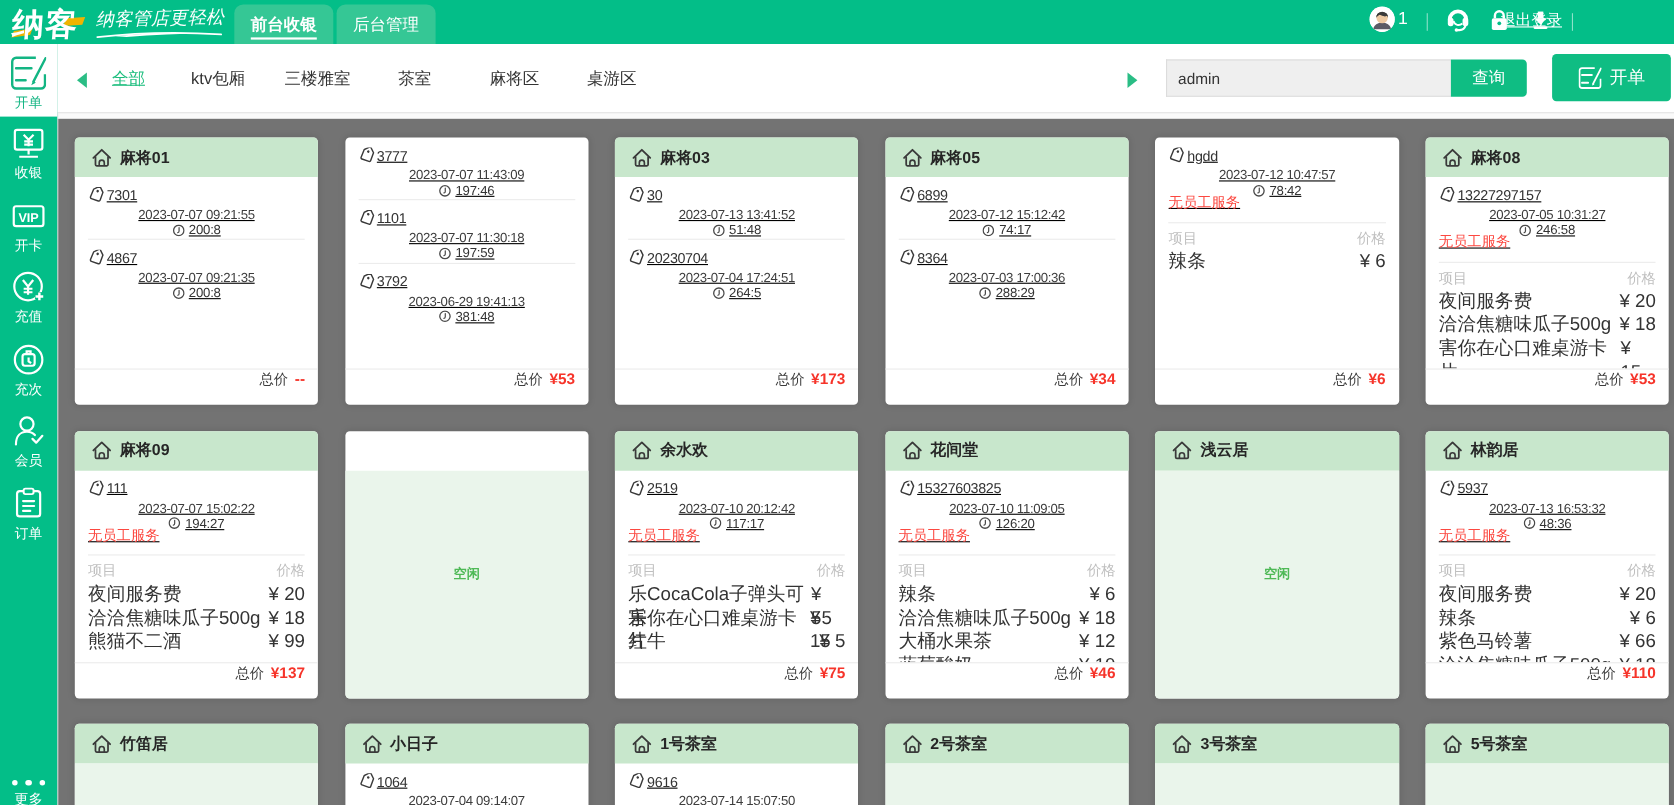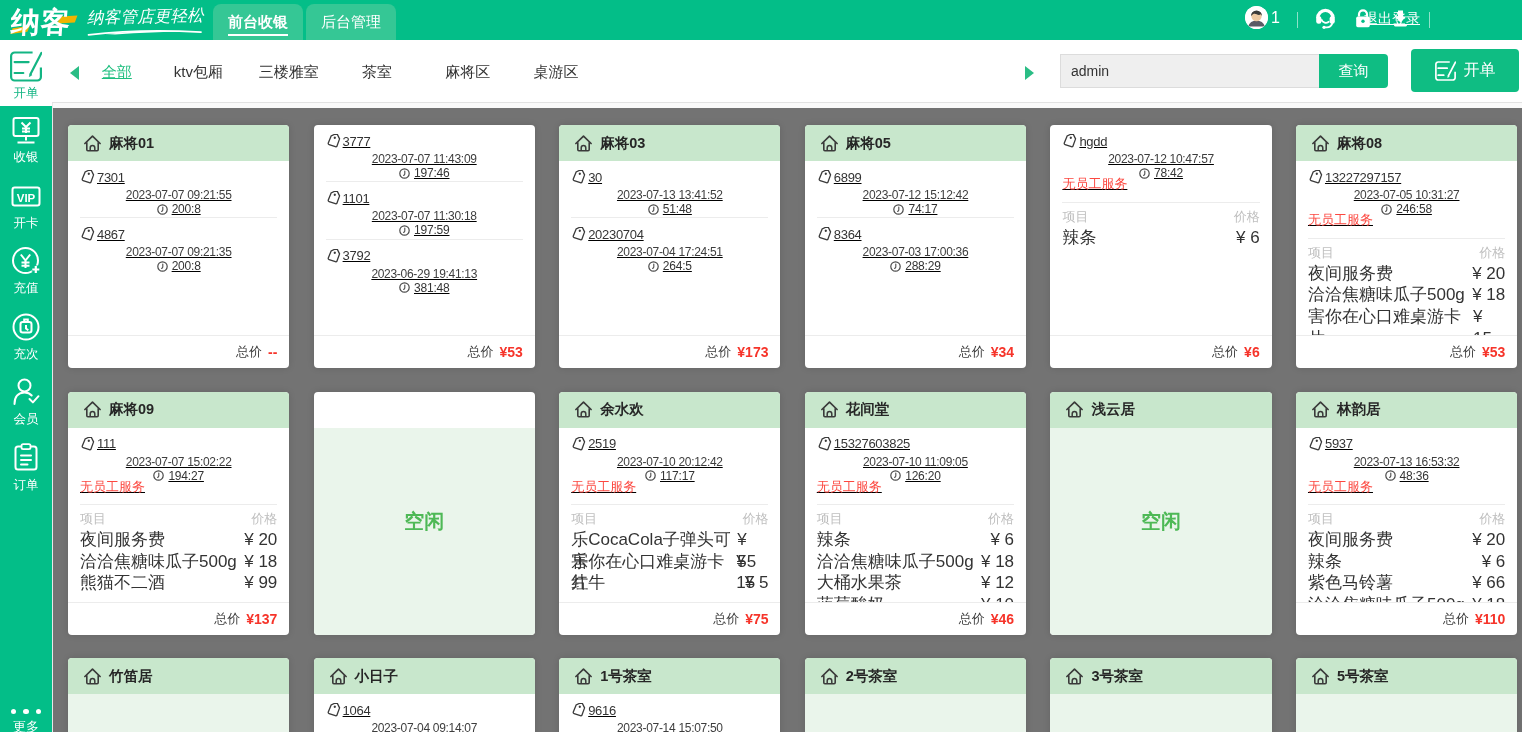--- a/index.html
+++ b/index.html
@@ -54,24 +54,24 @@
 .entry.nb{border-bottom:none;}
 .entry.svc{height:77.5px;}
 .tagline{display:flex;align-items:center;font-size:13px;letter-spacing:-0.3px;color:#333;height:20px;}
 .dateline{display:flex;justify-content:space-between;align-items:center;font-size:12px;letter-spacing:-0.3px;color:#3d3d3d;height:21px;margin-top:1px;flex-direction:column;}
 .dur{display:flex;align-items:center;font-size:12px;letter-spacing:-0.2px;color:#333;}
 .dur svg{margin-right:4px;}
 .nosvc{font-size:13px;color:#fc4840;height:20px;line-height:20px;margin-top:1px;}
 .items{margin:0 12px;padding-top:4px;}
 .ih{display:flex;justify-content:space-between;font-size:13px;color:#bfbfbf;height:19px;line-height:19px;margin-bottom:1px;}
 .ir{display:flex;justify-content:space-between;font-size:17px;color:#333;height:21.7px;line-height:21.7px;}
-.ft{position:absolute;left:0;bottom:0;width:100%;height:33px;border-top:1px solid #ececec;display:flex;align-items:center;justify-content:flex-end;padding-right:12px;font-size:13px;color:#3c3c3c;}
+.ft{position:absolute;left:0;bottom:0;width:100%;height:33px;border-top:1px solid #ececec;display:flex;justify-content:flex-end;padding-right:12px;font-size:13px;color:#3c3c3c;}
 .ft b{color:#f6342a;font-size:14px;margin-left:6px;}
 .idlebd{position:absolute;left:0;top:36px;width:100%;height:207px;background:#eaf5eb;border-radius:0 0 4px 4px;display:flex;align-items:center;justify-content:center;padding-bottom:19px;}
-.idlebd span{color:#4eb956;font-size:20px;font-weight:bold;}
+.idlebd span{color:#4eb956;font-size:12px;font-weight:bold;}
 </style></head><body>
 <div class="topbar">
     <div class="logo">
       <div class="y1"></div>
       <div class="y2"></div>
       <b>纳客</b>
     </div>
     <div class="slogan">纳客管店更轻松</div>
     <div class="swoosh"><svg width="116" height="9" viewBox="0 0 116 9" style="">
         <path d="M1.5 7.8 Q55 1.5 114 5.2" fill="none" stroke="#fff" stroke-width="1.7" stroke-linecap="round"></path>

